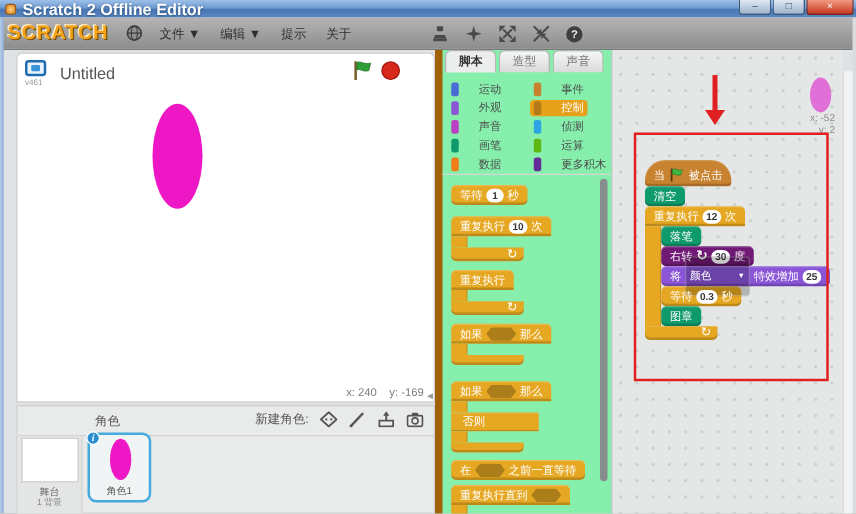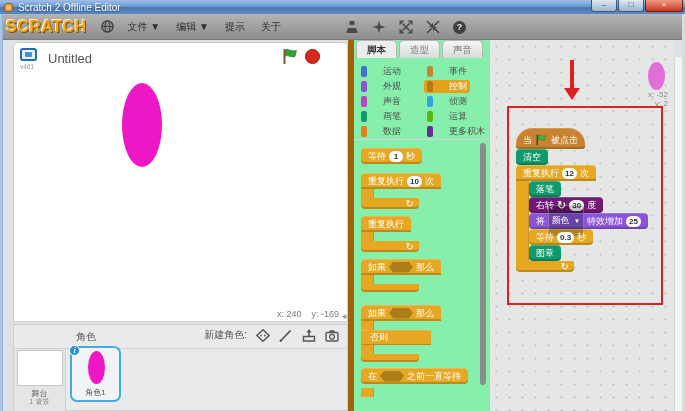--- a/index.html
+++ b/index.html
@@ -7,21 +7,21 @@
   #app {
     position:relative; width:685px; height:411px; overflow:hidden;
     font-family:"Liberation Sans","DejaVu Sans",sans-serif;
     background:#dfe2e5;
   }
   
   .titlebar{position:absolute;left:0;top:0;width:685px;height:14px;
     background:linear-gradient(#9dc0ea 0%,#6f9bd0 45%,#4a77b4 55%,#5d8ac2 100%);
     display:flex;align-items:center;padding-left:4px;gap:5px;}
   .app-icon{width:9px;height:9px;border-radius:3px;background:radial-gradient(#ffd27a,#e8973c 70%);border:1px solid #9c5a14;}
-  .win-title{font-size:10px;color:#fff;text-shadow:0 1px 2px #234a76;}
+  .win-title{font-size:13px;color:#fff;text-shadow:0 1px 2px #234a76;font-weight:bold;}
   .win-btns{position:absolute;right:2px;top:0;display:flex;gap:1px;}
   .win-btn{height:12px;width:26px;border:1px solid #3d5a7a;border-top:none;border-radius:0 0 3px 3px;
     background:linear-gradient(#dfe8f2,#9fb4cc);color:#2cauto;color:#314a66;font-size:8px;line-height:10px;text-align:center;}
   .win-btn.close{width:38px;background:linear-gradient(#f09a82,#c8371e);color:#fff;border-color:#7a1a0a;}
   
   .menubar{position:absolute;left:0;top:14px;width:685px;height:26px;
     background:linear-gradient(#b4b4b4,#8d8d8d);border-bottom:1px solid #7a7a7a;
     display:flex;align-items:center;padding-left:6px;}
   .logo{font-size:16px;font-weight:bold;color:#f5a31a;letter-spacing:.5px;
     text-shadow:1px 1px 0 #7a5200, -1px -1px 0 #fff3d0;margin-right:14px;}
@@ -108,21 +108,21 @@
   .mini-x{position:absolute;left:628px;top:90px;width:40px;text-align:right;font-size:8px;color:#8a8a8a;}
   .mini-y{position:absolute;left:628px;top:99px;width:40px;text-align:right;font-size:8px;color:#8a8a8a;}
   .anno-rect{position:absolute;left:507px;top:106px;width:156px;height:199px;border:2px solid #e02020;}
   .anno-arrow{position:absolute;left:561px;top:60px;width:22px;height:46px;}
   .anno-arrow .shaft{position:absolute;left:9px;top:0;width:4px;height:30px;background:#e02020;}
   .anno-arrow .head{position:absolute;left:3px;top:28px;width:0;height:0;
     border-left:8px solid transparent;border-right:8px solid transparent;border-top:12px solid #e02020;}
   .script-stack{position:absolute;left:516px;top:128px;display:flex;flex-direction:column;align-items:flex-start;}
   .hat{border-radius:16px 16px 3px 3px;height:21px;padding-top:3px;}
   .dropdown{background:rgba(0,0,0,.22);border-radius:3px;height:12px;display:flex;align-items:center;
-    gap:5px;padding:16px 4px;font-size:8.5px;color:#fff;box-shadow:inset 0 0 0 1px rgba(255,255,255,.25);}
+    gap:21px;padding:16px 4px;font-size:8.5px;color:#fff;box-shadow:inset 0 0 0 1px rgba(255,255,255,.25);}
   .dropdown .arr{font-size:6px;}
   .turn-icon{font-size:11px;font-weight:bold;line-height:1;color:#fff;text-shadow:0 1px 0 rgba(0,0,0,.3);}
 </style>
 </head>
 <body>
 
 <div id="app">
 
   <div class="titlebar">
     <div class="app-icon"></div>
@@ -346,20 +346,24 @@
         <div class="cb-bot noarrow c-control"></div>
       </div>
 
       <div class="blk c-control" style="margin-bottom:4px">
         <span>在</span>
         <span class="hex"></span>
         <span>之前一直等待</span>
       </div>
 
       <div class="cb">
+        <div class="blk c-control top">
+          <span>重复执行直到</span>
+          <span class="hex"></span>
+        </div>
         <div class="cb-body">
             <div class="cb-arm arm-control"></div>
             <div class="slot-pad"></div>
           </div>
 
       </div>
     </div>
     <div class="pal-scroll"></div>
   </div>
 

